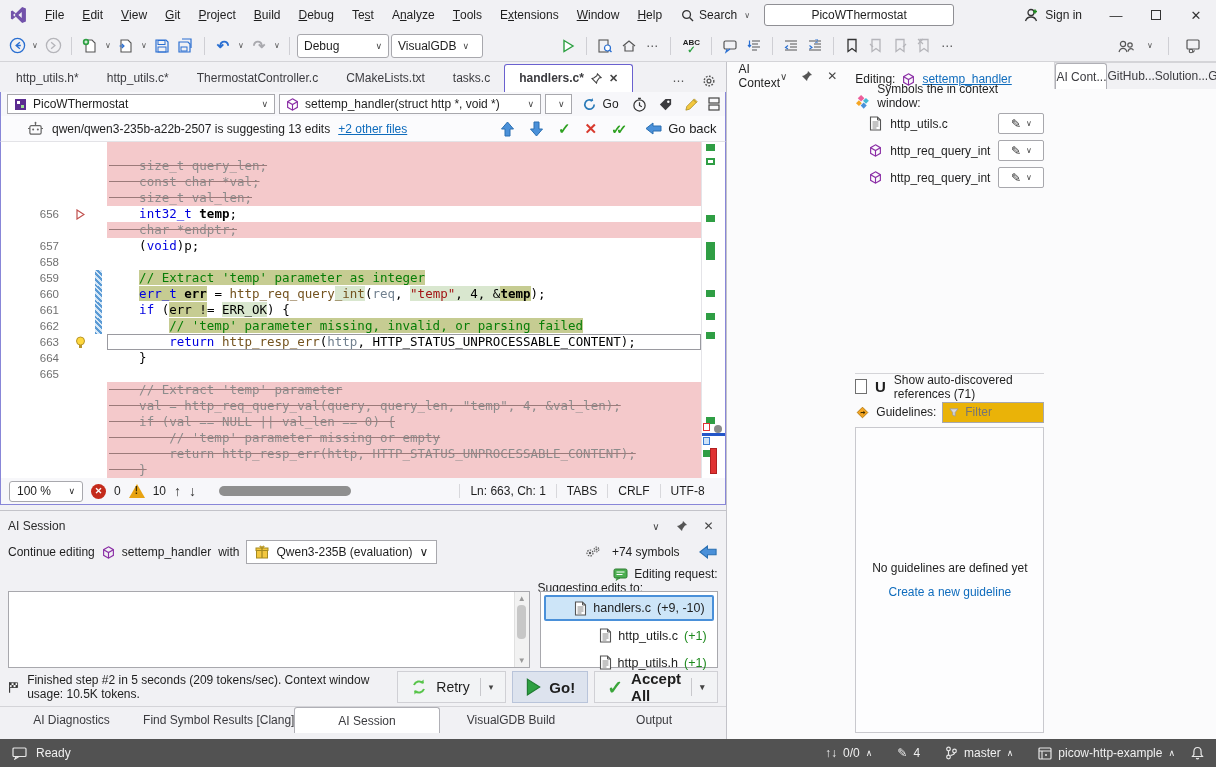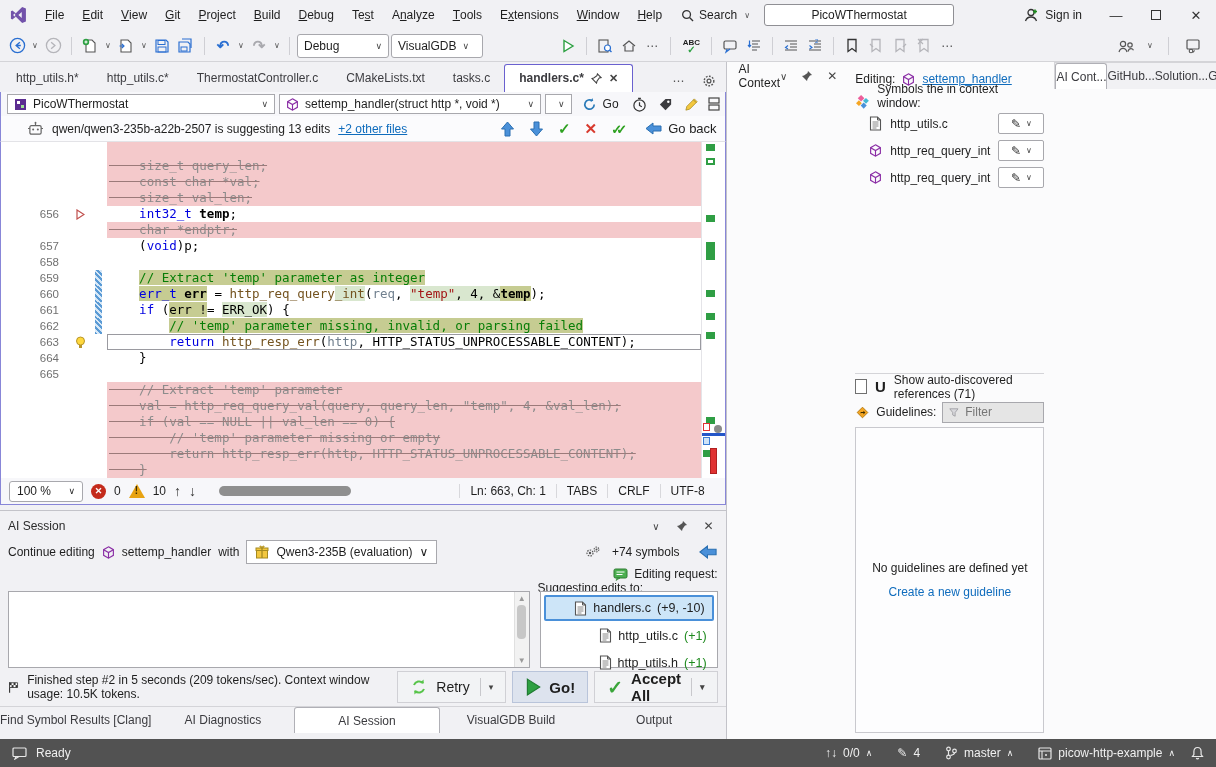--- a/index.html
+++ b/index.html
@@ -148,21 +148,21 @@
   .ctx-row { display:flex; align-items:flex-end; gap:7px; height:24px; }
   .ctx-link { color:#0f6cbd; text-decoration:underline; }
   .ctx-items { display:flex; flex-direction:column; }
   .ctx-item { display:flex; align-items:center; gap:8px; height:27px; padding-left:14px; }
   .ctx-item .pencil-btn { margin-left:auto; width:46px; height:21px; background:#fff; border:1px solid #a8a8ad; border-radius:2px; display:flex; align-items:center; justify-content:center; gap:5px; }
   .ctx-spacer { height:182px; }
   .refs-row { display:flex; align-items:center; gap:8px; height:26px; border-top:1px solid #d4d4d8; }
   .checkbox { width:15px; height:15px; background:#fff; border:1px solid #707070; }
   .uicon { font-weight:bold; font-size:15px; }
   .guide-row { display:flex; align-items:center; gap:6px; height:26px; }
-  .filter-box { flex:1; height:21px; background:#e5e5e5; border:1px solid #a8a8ad; display:flex; align-items:center; gap:6px; padding:0 6px; }
+  .filter-box { flex:1; height:21px; background:#eab308; border:1px solid #a8a8ad; display:flex; align-items:center; gap:6px; padding:0 6px; }
   .filter-box input { border:none; outline:none; width:100%; font-size:12px; color:#444; font-family:"Liberation Sans",sans-serif; background:transparent; }
   .guide-empty { flex:1; border:1px solid #c9c9ce; background:#fdfdfe; margin:2px 0 6px; display:flex; flex-direction:column; align-items:center; justify-content:center; gap:10px; }
   .blue-link { color:#0f6cbd; }
 
   
   .statusbar { height:28px; background:#525252; color:#f0f0f0; display:flex; align-items:center; padding:0 12px; flex:0 0 auto; }
   .sb-left { display:flex; align-items:center; gap:9px; }
   .sb-right { margin-left:auto; display:flex; align-items:center; gap:7px; }
   .sb-group { display:flex; align-items:center; gap:6px; padding:0 9px; }
   .chevup { font-size:9px; }
@@ -707,22 +707,22 @@
               <span class="big-check">✓</span>
               <span>Accept All</span>
               <span class="divider"></span>
               <span class="chev">▾</span>
             </div>
           </div>
         </div>
       </div>
 
       <div class="bottom-tabs" id="btabs-left">
+          <div class="btab">AI Diagnostics</div>
           <div class="btab">Find Symbol Results [Clang]</div>
-          <div class="btab">AI Diagnostics</div>
           <div class="btab active">AI Session</div>
           <div class="btab">VisualGDB Build</div>
           <div class="btab">Output</div>
         </div>
     </div>
 
     <div class="right-panel">
       <div class="rp-header">
         <span>AI Context</span>
         <div class="hicons">

